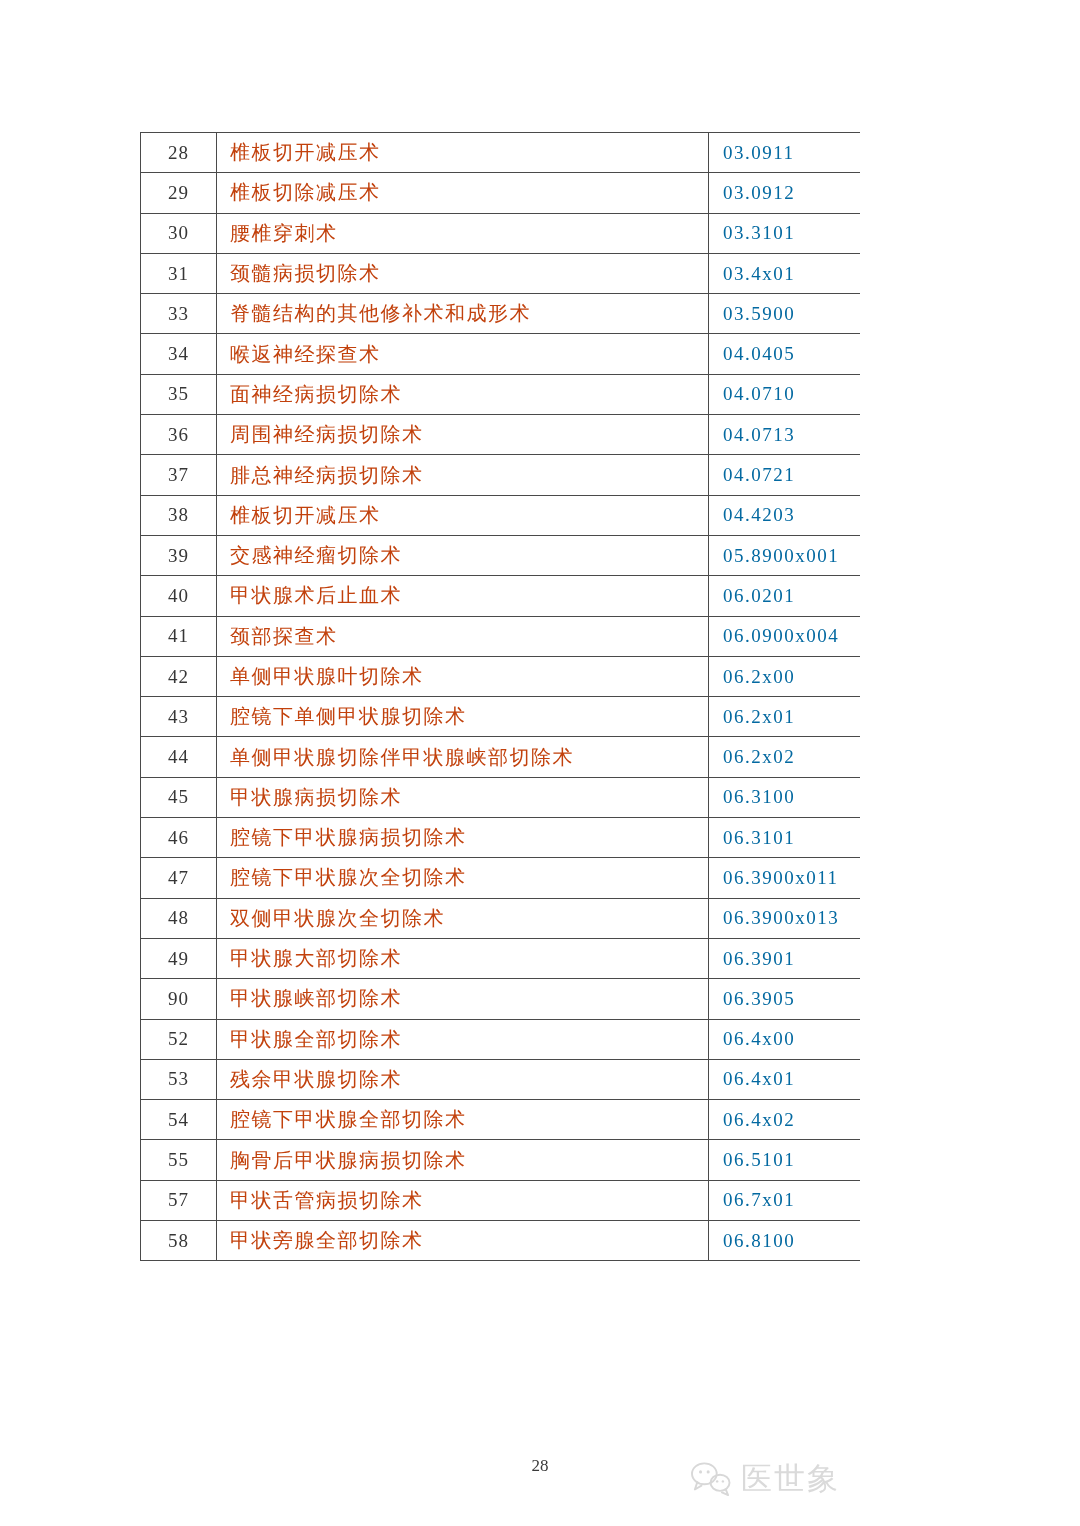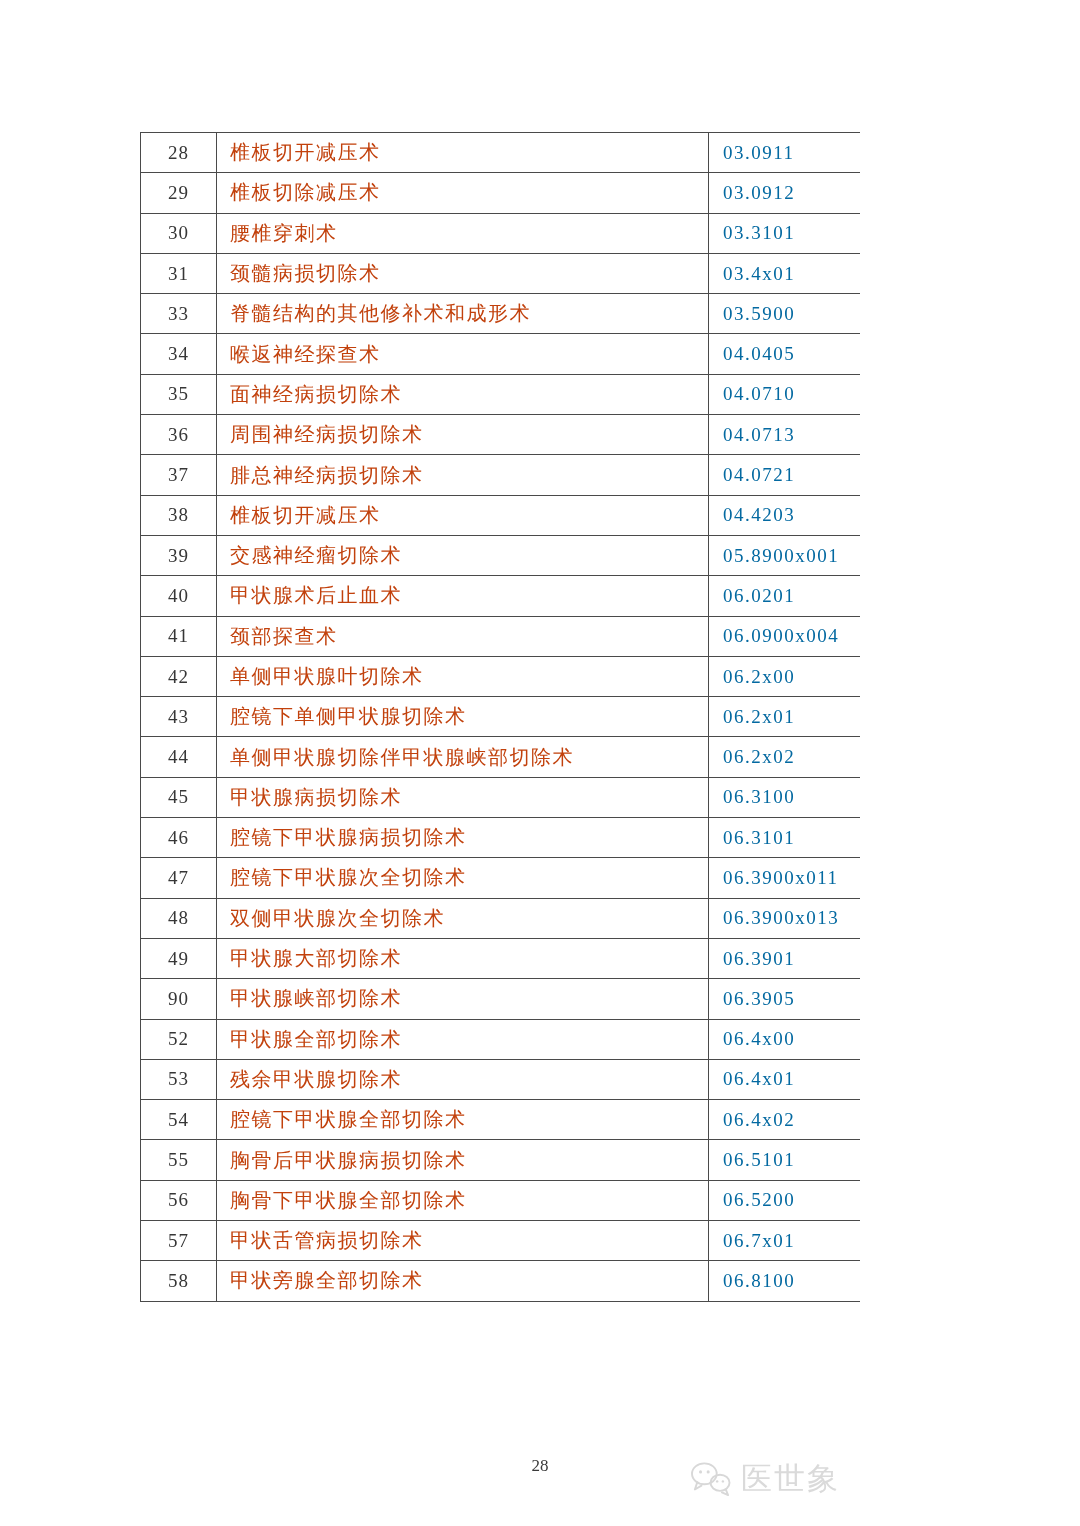--- a/index.html
+++ b/index.html
@@ -206,25 +206,20 @@
   </tr>
         <tr>
     <td class="cell-no">54</td>
     <td class="cell-name">腔镜下甲状腺全部切除术</td>
     <td class="cell-code">06.4x02</td>
   </tr>
         <tr>
     <td class="cell-no">55</td>
     <td class="cell-name">胸骨后甲状腺病损切除术</td>
     <td class="cell-code">06.5101</td>
-  </tr>
-        <tr>
-    <td class="cell-no">56</td>
-    <td class="cell-name">胸骨下甲状腺全部切除术</td>
-    <td class="cell-code">06.5200</td>
   </tr>
         <tr>
     <td class="cell-no">57</td>
     <td class="cell-name">甲状舌管病损切除术</td>
     <td class="cell-code">06.7x01</td>
   </tr>
         <tr>
     <td class="cell-no">58</td>
     <td class="cell-name">甲状旁腺全部切除术</td>
     <td class="cell-code">06.8100</td>

